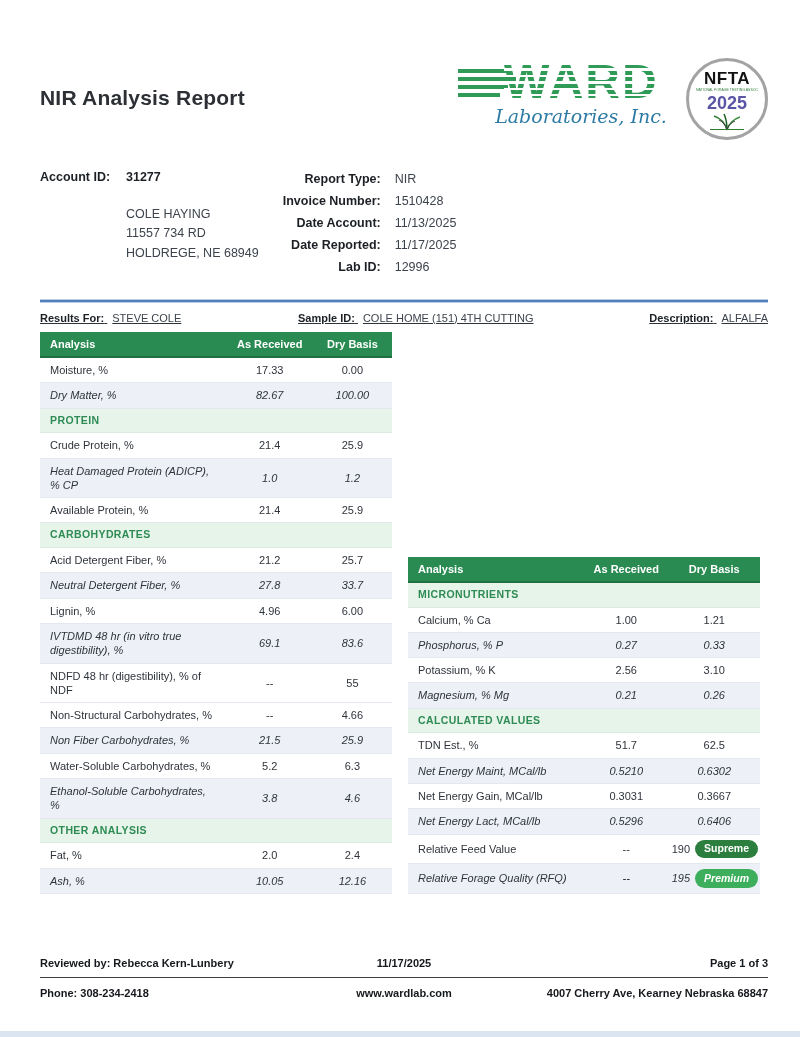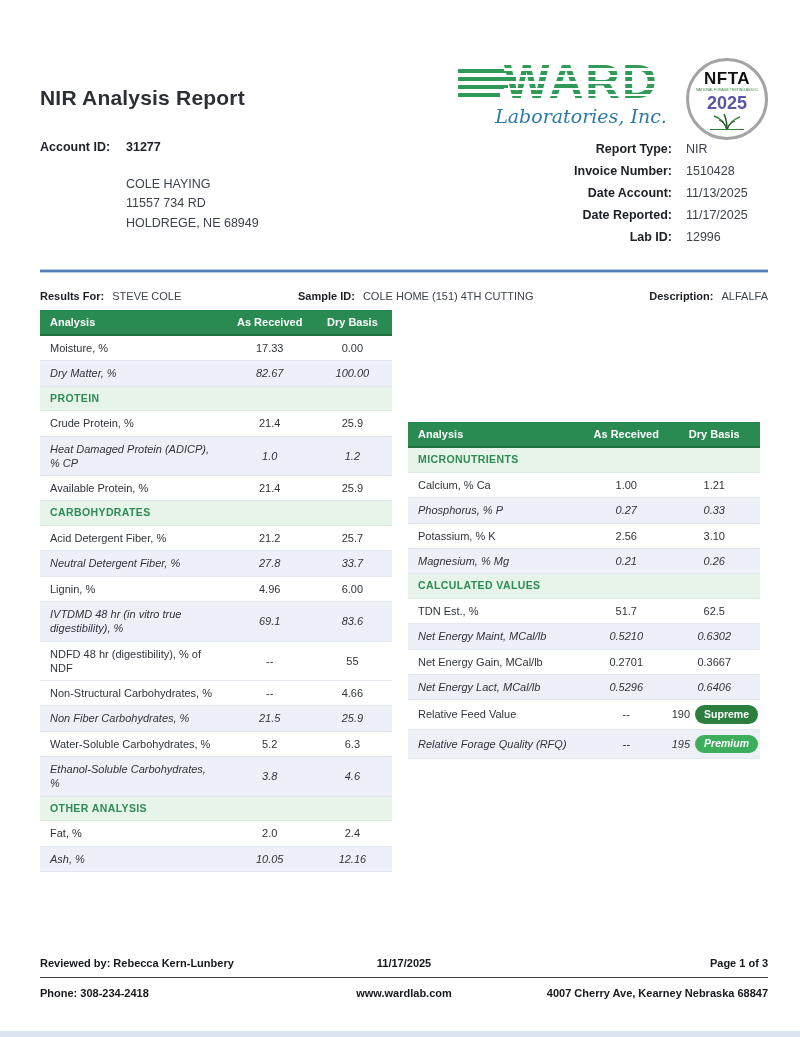--- a/index.html
+++ b/index.html
@@ -28,41 +28,41 @@
     font-size:19px; color:#2d7ba4; text-align:center; padding-left:34px; margin-top:-1px; }
   .nfta-badge { width:82px; height:82px; border:3px solid #a3a3a3; border-radius:50%;
     display:flex; flex-direction:column; align-items:center; justify-content:center;
     background:#fff; padding-top:3px; }
   .nfta-title { font-size:17px; font-weight:700; color:#121212; letter-spacing:.5px; line-height:1.05; }
   .nfta-small { font-size:3.5px; color:#2e7d3a; white-space:nowrap; max-width:62px; overflow:hidden; line-height:1.4; }
   .nfta-year { font-size:18px; font-weight:700; color:#5a55a5; line-height:1.2; }
   .nfta-grass { margin-top:-1px; }
 
   
-  .account-section { display:flex; justify-content:space-between; }
+  .account-section { display:flex; margin-top:30px; }
   .account-id-row { display:flex; font-size:12.5px; font-weight:700; color:#1c2025; }
   .account-id-label { width:86px; }
   .address { margin-left:86px; margin-top:21px; font-size:12.5px; color:#3d434c; line-height:1.55; }
   .report-meta { font-size:12.5px; margin-top:2px; }
   .meta-row { display:flex; margin-bottom:8px; }
   .meta-label { width:122px; text-align:right; font-weight:700; color:#1c2025; }
   .meta-value { margin-left:14px; width:82px; color:#3d434c; }
 
   
   .blue-divider { height:2px; background:#527fb8; margin-top:18px;
     box-shadow:0 1px 0 #b9cde6, 0 -1px 0 #b9cde6; }
-  .sample-row { display:flex; margin-top:18px; font-size:11px; align-items:flex-start; }
+  .sample-row { display:flex; margin-top:10px; font-size:11px; align-items:flex-start;text-decoration:underline; }
   .si-label { font-weight:700; color:#1c2025; }
   .si-value { color:#3d434c; margin-left:5px; }
   .si-results { width:258px; }
   .si-sample { flex:1; }
   .si-desc { text-align:right; white-space:nowrap; }
 
   
-  .tables { display:flex; gap:16px; margin-top:8px; align-items:center; }
+  .tables { display:flex; gap:16px; margin-top:8px; align-items:flex-end; }
   table { border-collapse:collapse; width:352px; font-size:11px; table-layout:fixed; }
   table.left col.c-name { width:53%; } table.left col.c-ar { width:24.5%; } table.left col.c-db { width:22.5%; }
   table.right col.c-name { width:50%; } table.right col.c-ar { width:24%; } table.right col.c-db { width:26%; }
   thead th { background:#2a8b52; color:#fff; font-weight:700; font-size:11px;
     padding:6px 8px; border-bottom:2px solid #20703f; text-align:center; }
   thead th.col-name { text-align:left; padding-left:10px; }
   td { padding:5px 8px; color:#2f343b; vertical-align:middle; line-height:1.3; }
   .cell-name { text-align:left; padding-left:10px; }
   .cell-val { text-align:center; }
   tr.data-row { background:#fff; border-bottom:1px solid #e3e7ee; }
@@ -328,21 +328,21 @@
               <td class="cell-val">51.7</td>
               <td class="cell-val">62.5</td>
             </tr>
             <tr class="data-row shaded">
               <td class="cell-name">Net Energy Maint, MCal/lb</td>
               <td class="cell-val">0.5210</td>
               <td class="cell-val">0.6302</td>
             </tr>
             <tr class="data-row">
               <td class="cell-name">Net Energy Gain, MCal/lb</td>
-              <td class="cell-val">0.2701</td>
+              <td class="cell-val">0.3031</td>
               <td class="cell-val">0.3667</td>
             </tr>
             <tr class="data-row shaded">
               <td class="cell-name">Net Energy Lact, MCal/lb</td>
               <td class="cell-val">0.5296</td>
               <td class="cell-val">0.6406</td>
             </tr>
             <tr class="data-row">
               <td class="cell-name">Relative Feed Value</td>
               <td class="cell-val">--</td>

